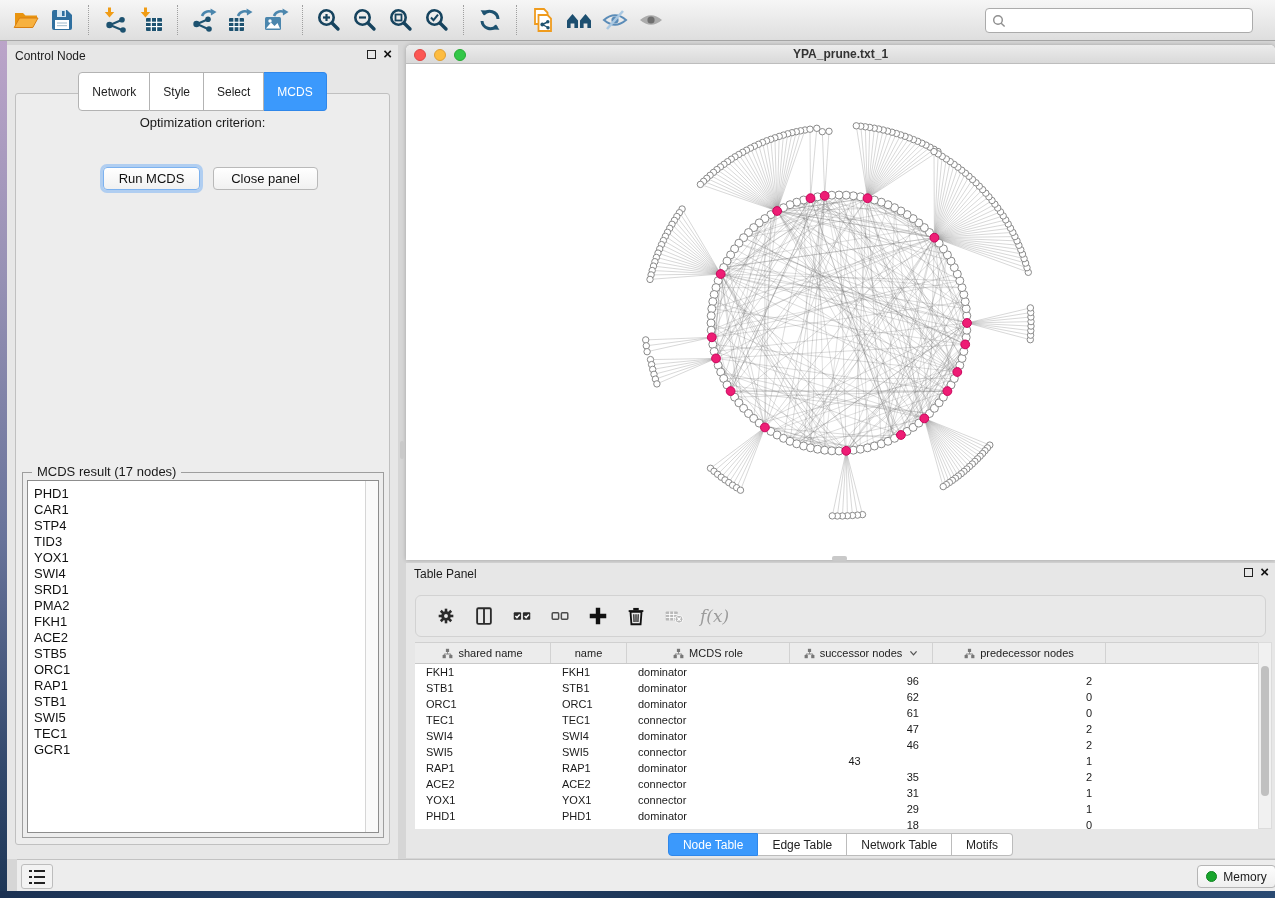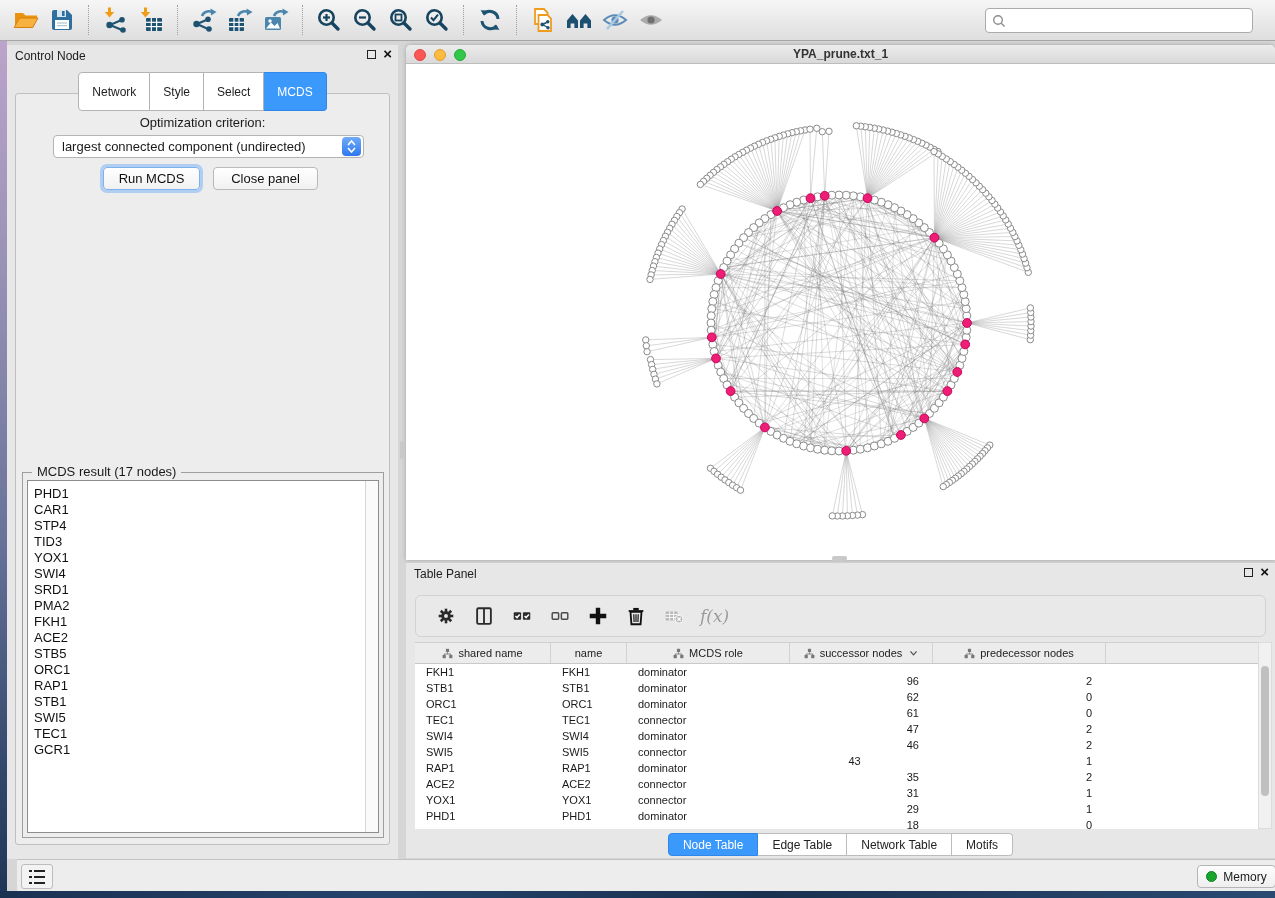--- a/index.html
+++ b/index.html
@@ -288,31 +288,20 @@
     </span>
   </div>
   <div class="cp-tabs">
       <div class="cp-tab">Network</div>
       <div class="cp-tab">Style</div>
       <div class="cp-tab">Select</div>
       <div class="cp-tab active">MCDS</div>
     </div>
   <div class="cp-content">
     <div class="opt-label">Optimization criterion:</div>
-    <div class="criterion">
-      <span class="criterion-text">largest connected component (undirected)</span>
-      <span class="stepper">
-        <svg viewBox="0 0 9 6">
-            <path d="M1 5 L4.5 1 L8 5" fill="none" stroke="#fff" stroke-width="1.6"></path>
-          </svg>
-        <svg viewBox="0 0 9 6">
-            <path d="M1 1 L4.5 5 L8 1" fill="none" stroke="#fff" stroke-width="1.6"></path>
-          </svg>
-      </span>
-    </div>
     <button class="cp-btn btn-run">Run MCDS</button>
     <button class="cp-btn btn-close">Close panel</button>
     <div class="mcds-group">
       <span class="mcds-legend">MCDS result (17 nodes)</span>
       <div class="mcds-list">
         <div class="mcds-items">
             <div class="mcds-item">PHD1</div>
             <div class="mcds-item">CAR1</div>
             <div class="mcds-item">STP4</div>
             <div class="mcds-item">TID3</div>

